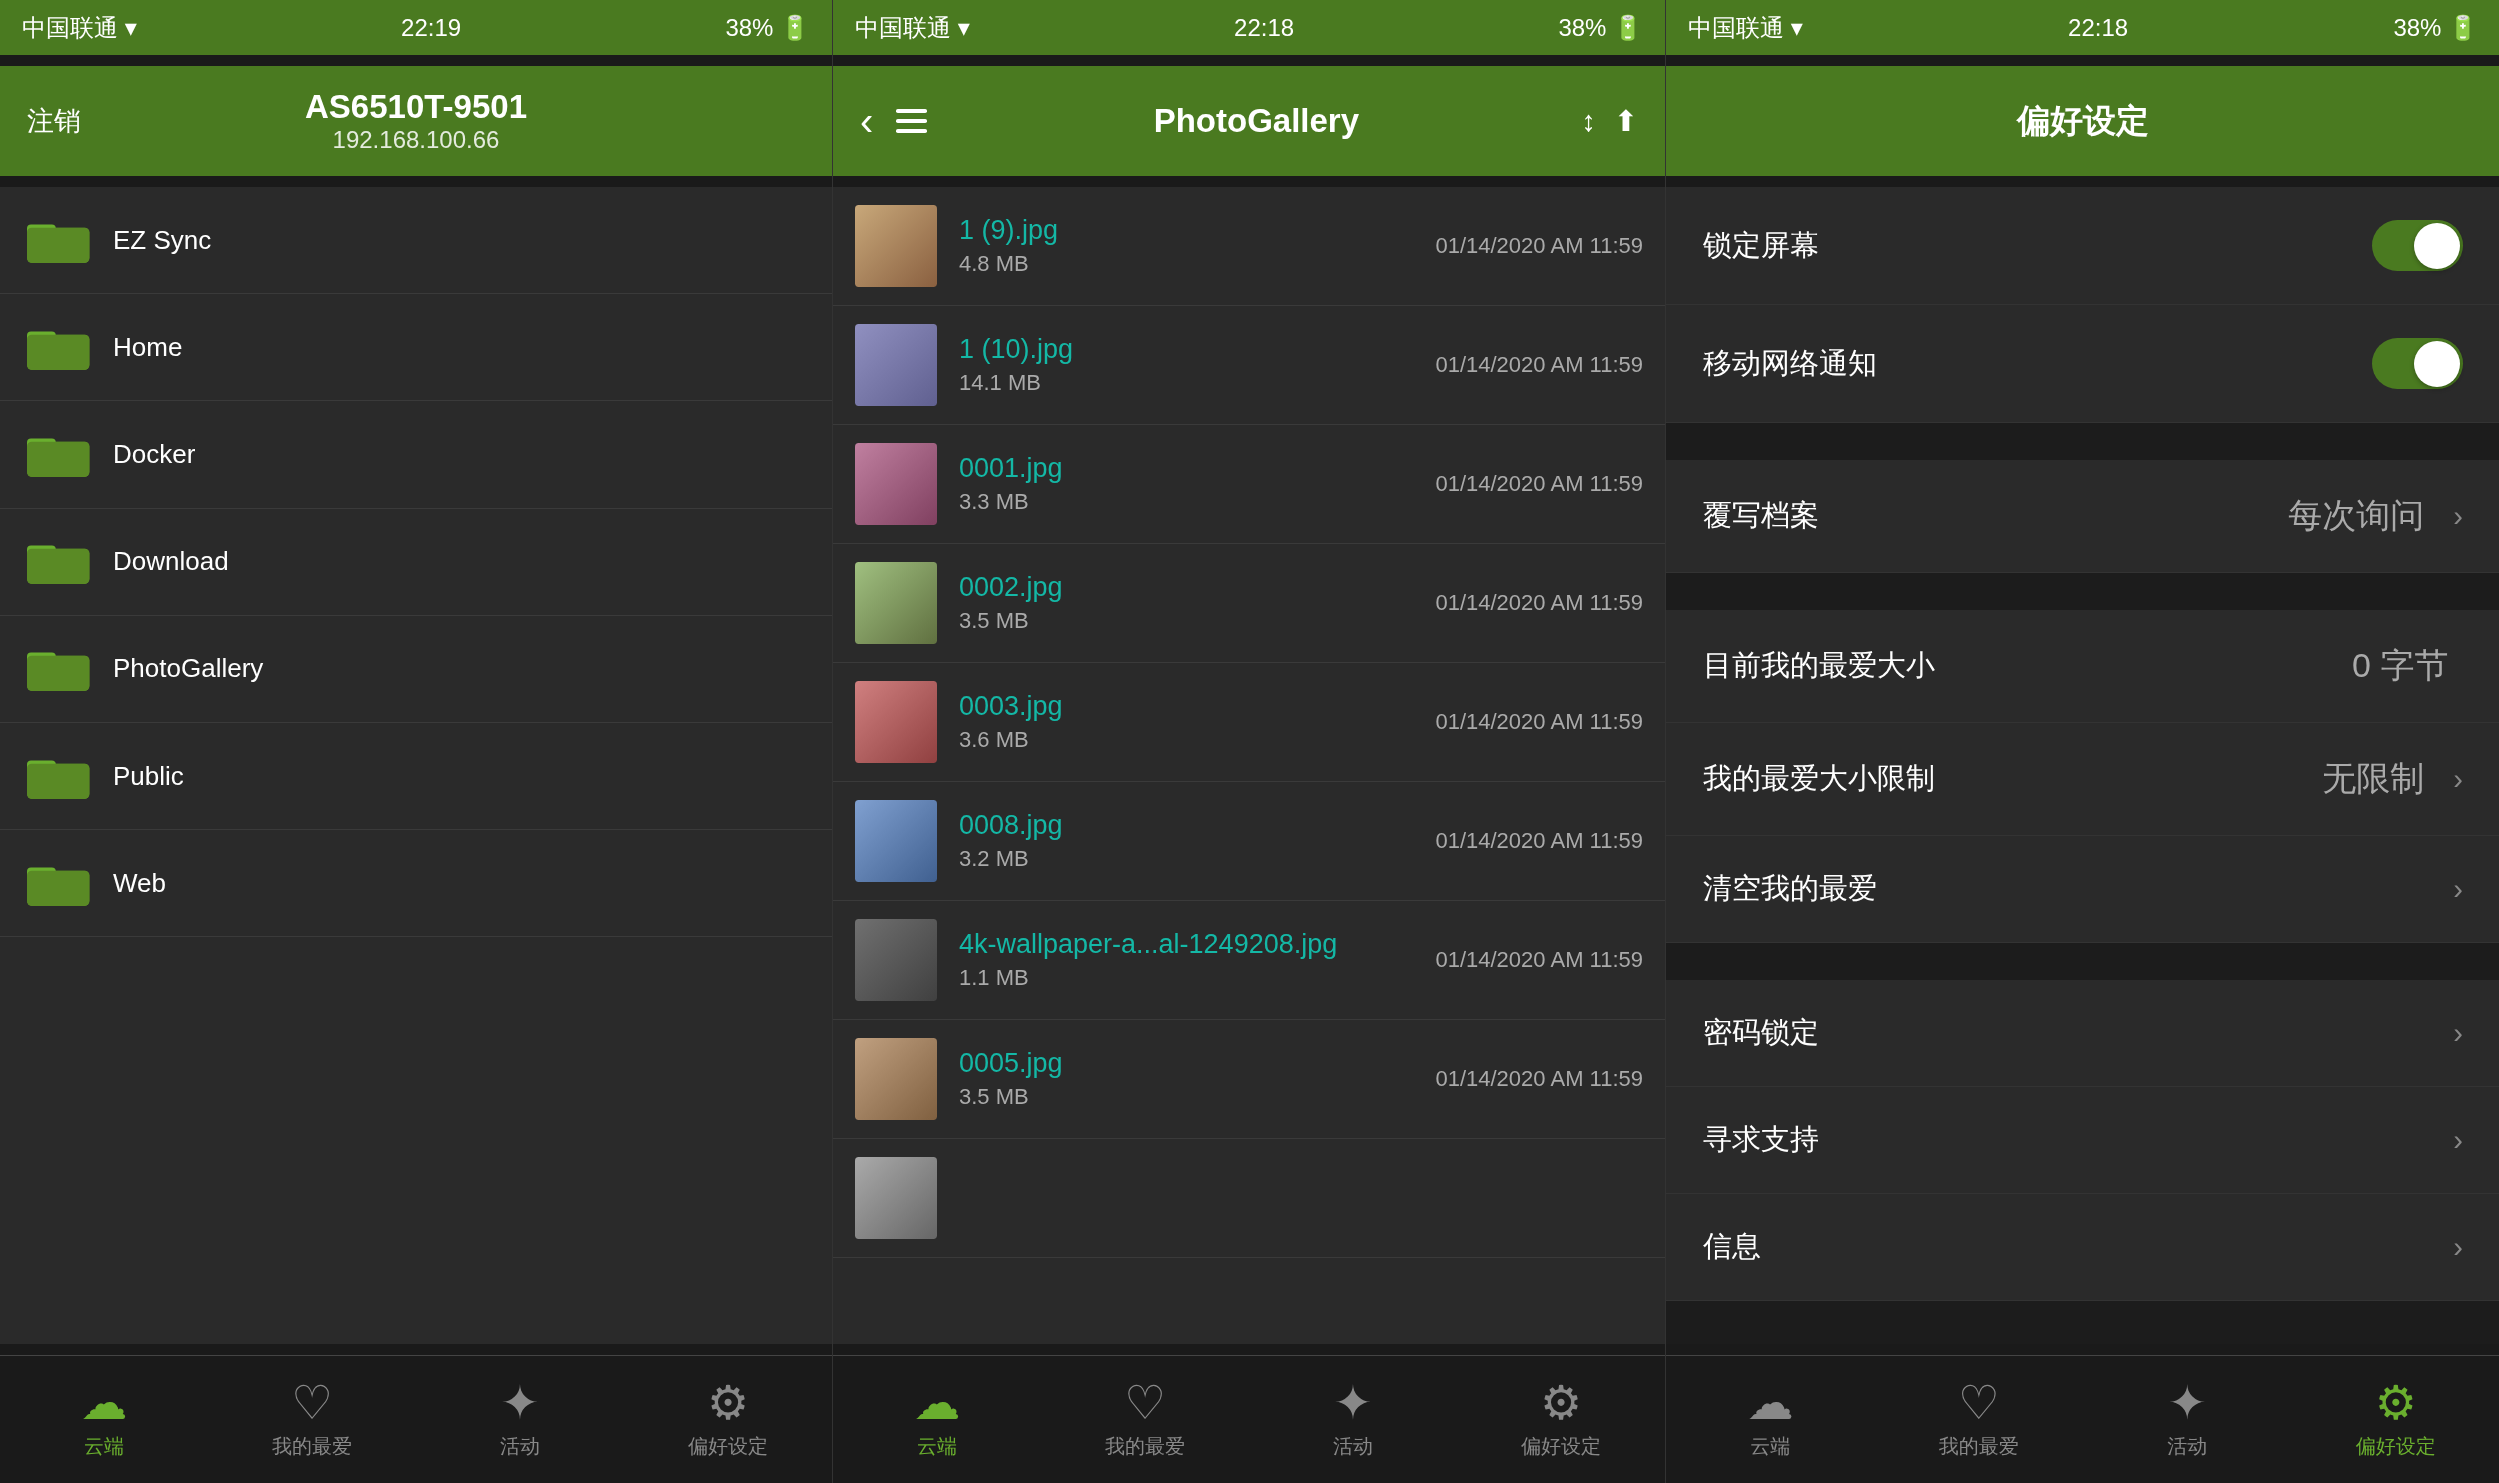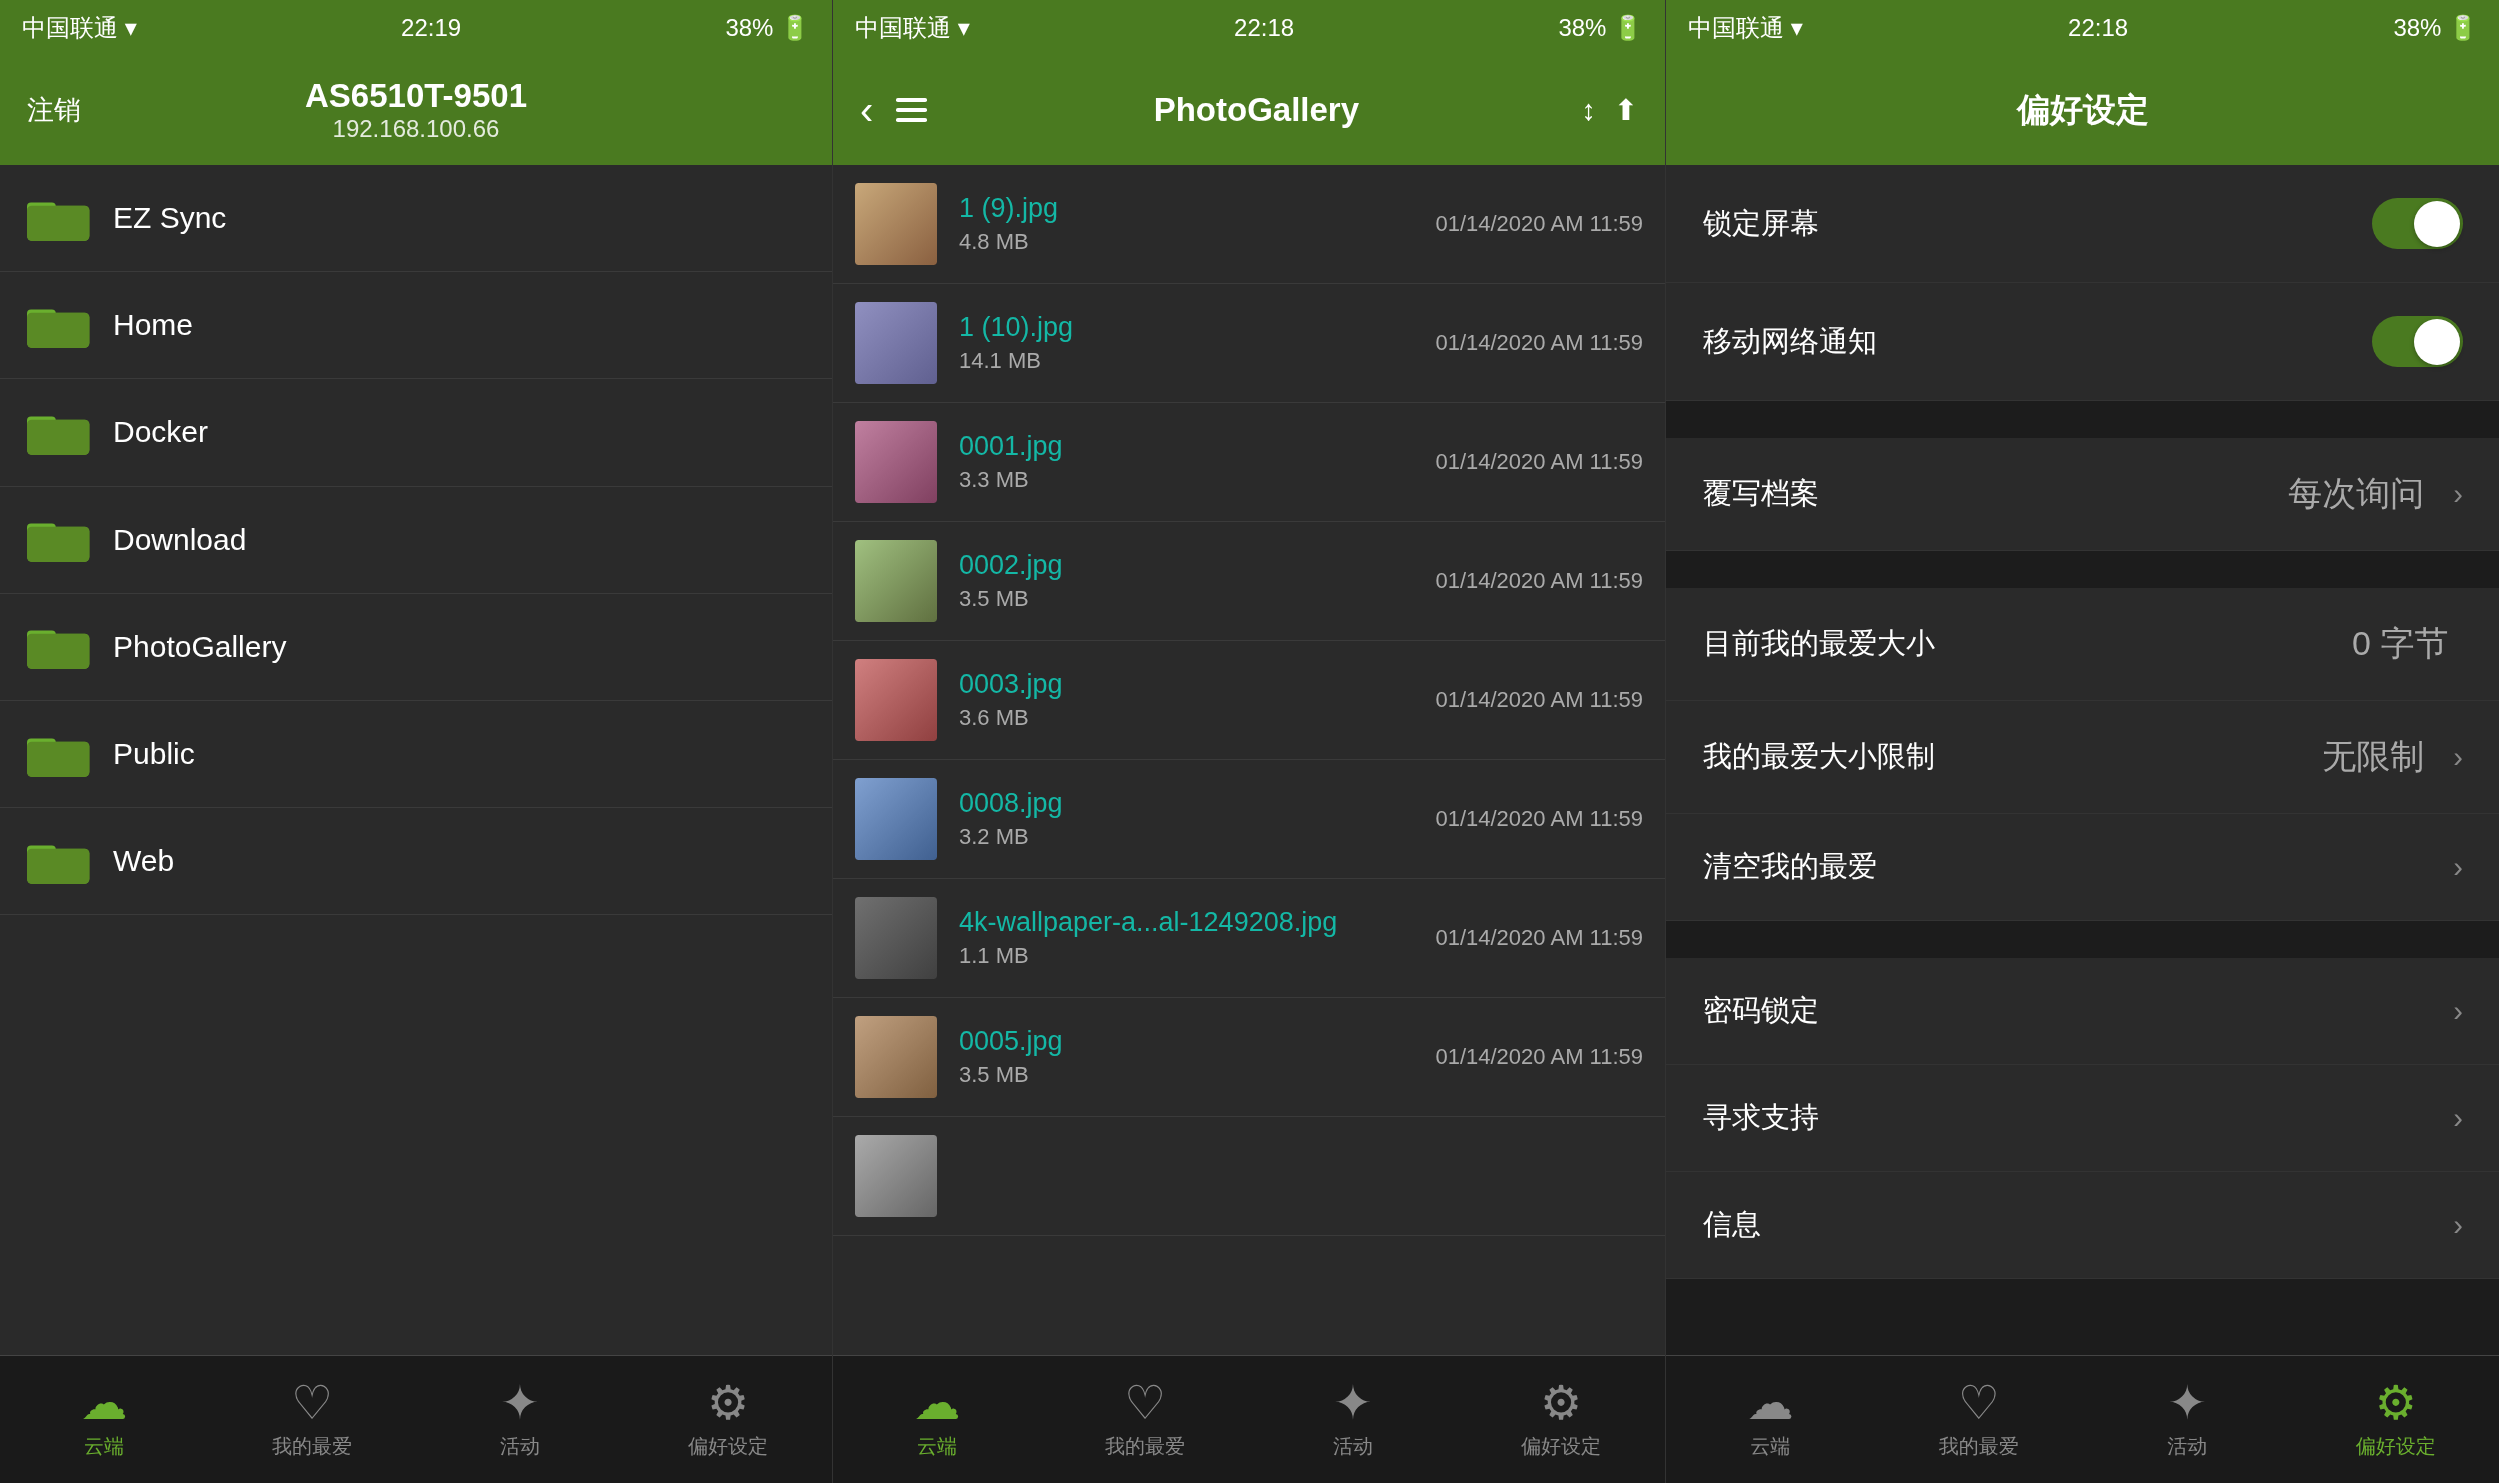--- a/index.html
+++ b/index.html
@@ -12,20 +12,21 @@
       background: #1a1a1a;
       overflow: hidden;
     }
 
     
     .panel {
       display: flex;
       flex-direction: column;
       height: 1483px;
       position: relative;
+      gap: 11px;
     }
     .panel-left { width: 833px; border-right: 1.8px solid #333; }
     .panel-mid { width: 833px; border-right: 1.8px solid #333; }
     .panel-right { width: 834px; }
 
     
     .status-bar {
       height: 55px;
       background: #4a7a20;
       display: flex;
@@ -149,21 +150,21 @@
       background: #2a2a2a;
     }
     .folder-icon {
       width: 64px;
       height: 55px;
       margin-right: 22px;
       flex-shrink: 0;
     }
     .file-item-name {
       color: white;
-      font-size: 30px;
+      font-size: 26px;
       font-weight: 400;
       text-align: center;
     }
 
     
     .photo-list {
       flex: 1;
       background: #2a2a2a;
       overflow-y: auto;
     }

